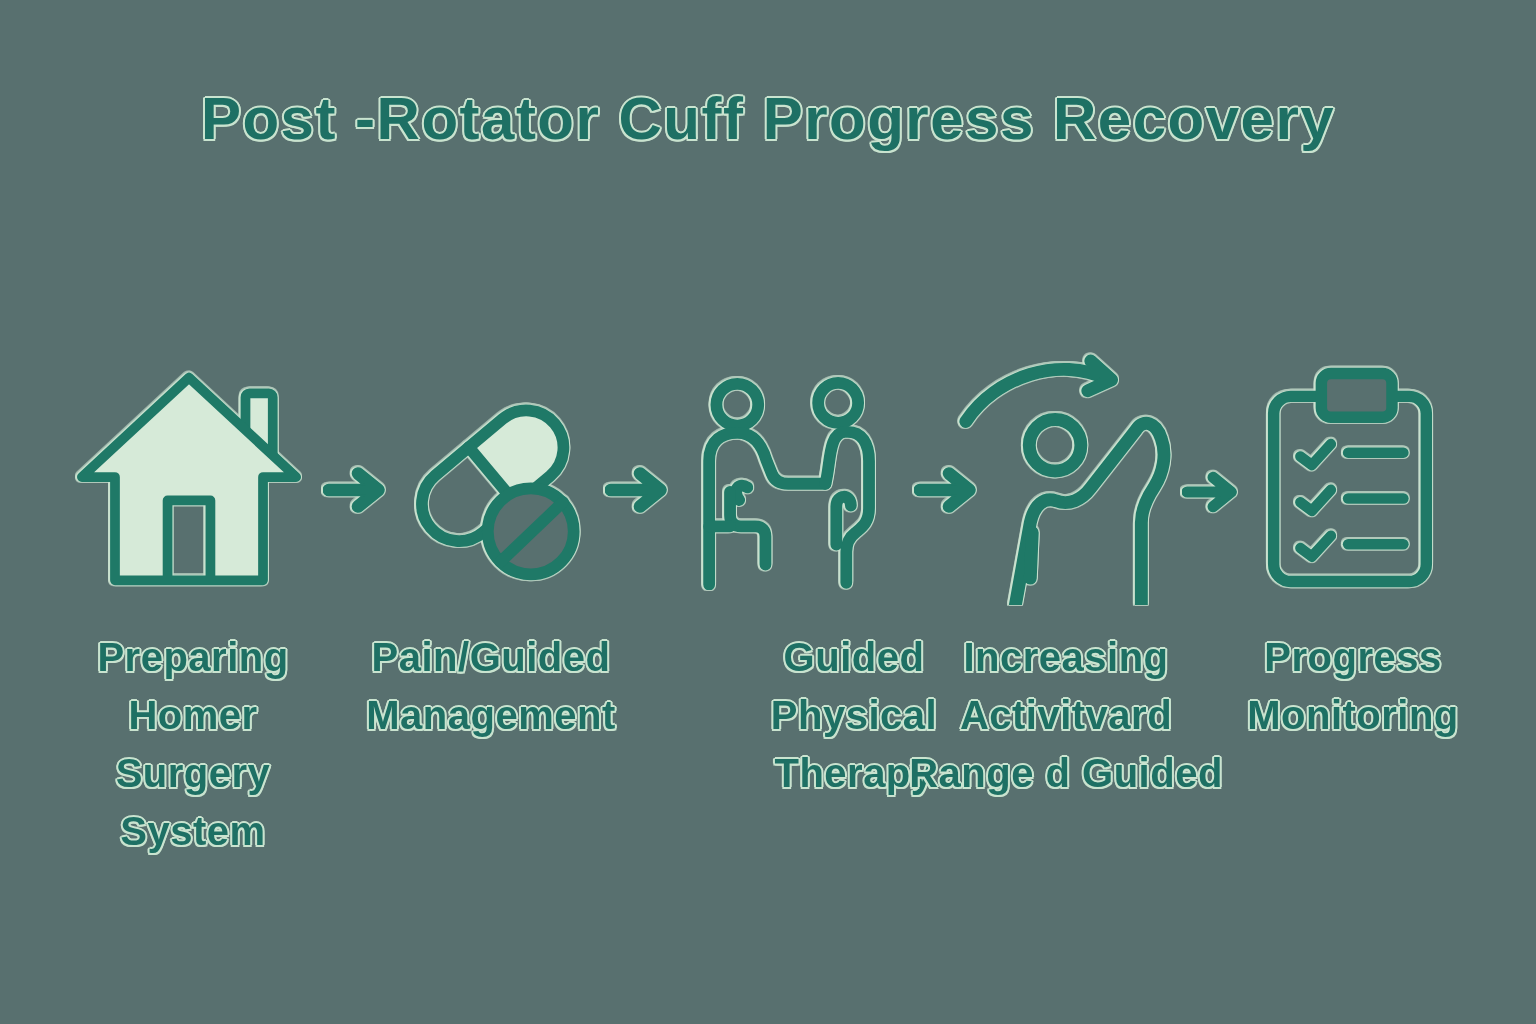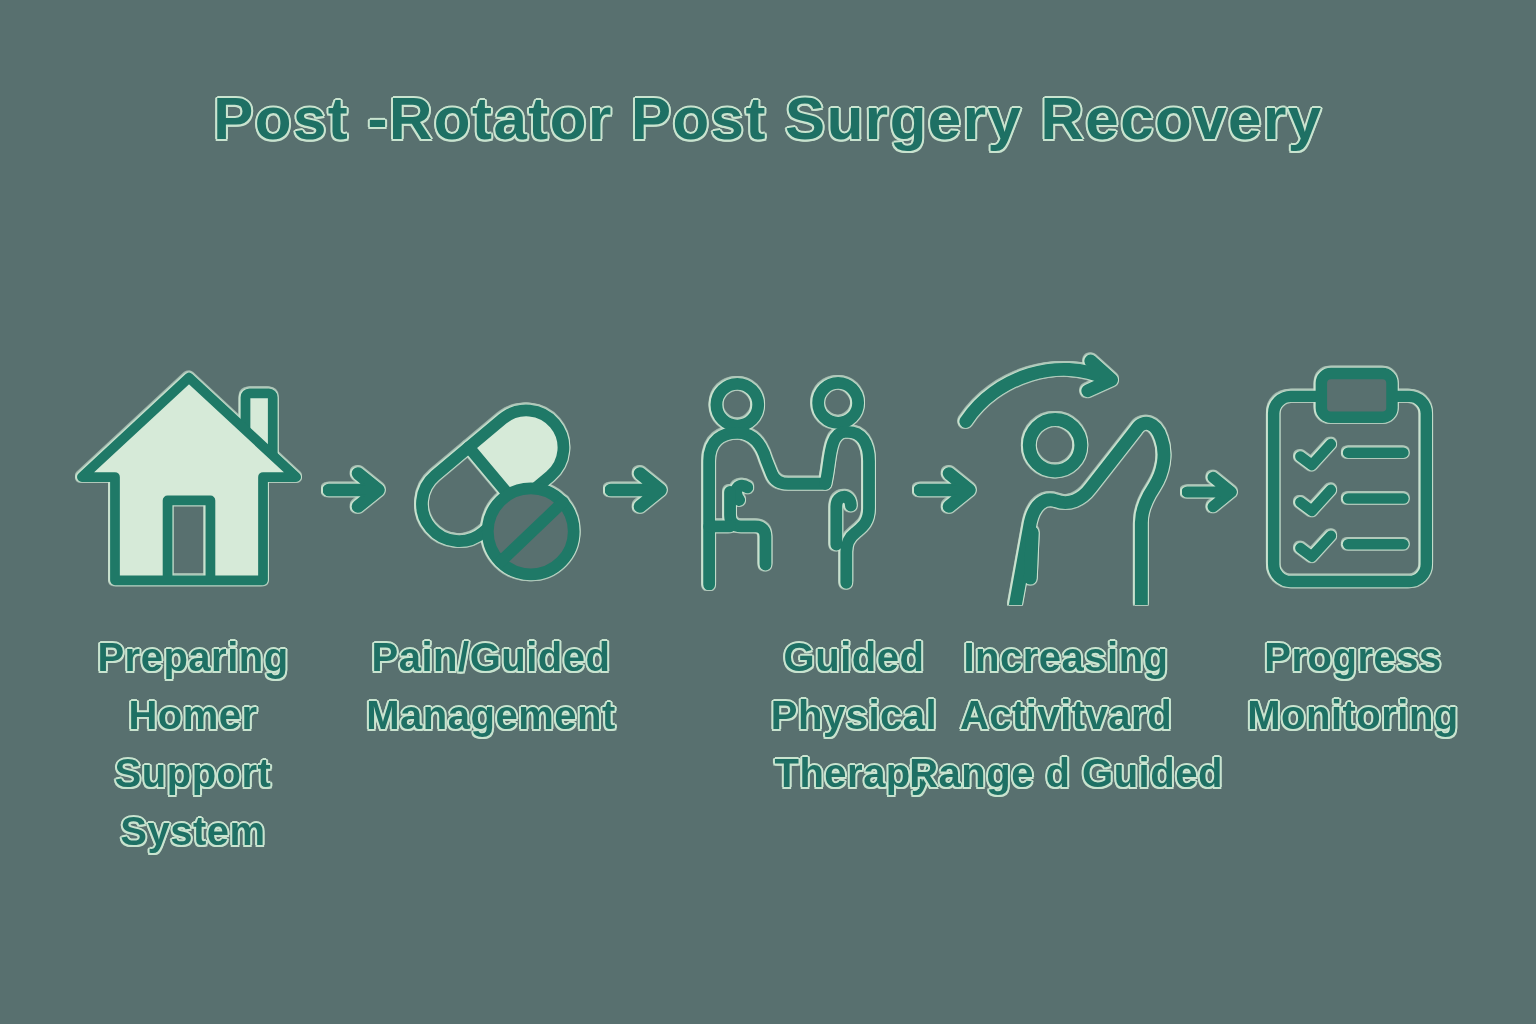--- a/index.html
+++ b/index.html
@@ -51,30 +51,30 @@
   }
   .stroke { stroke: #1F7967; fill: none; stroke-linecap: round; stroke-linejoin: round; }
   .fill-mint { fill: #D6EAD8; }
   .fill-bg { fill: #58706F; }
 </style>
 </head>
 <body>
 
 <div class="infographic">
 
-  <div class="title">Post -Rotator Post Surgery Recovery</div>
+  <div class="title">Post -Rotator Cuff Progress Recovery</div>
 
   <svg class="icon" style="left:72px; top:366px;" width="234" height="224" viewBox="0 0 240 230">
     <rect x="178" y="28" width="28" height="74" rx="4" class="fill-mint" stroke="#1F7967" stroke-width="10"></rect>
     <path d="M120 12 L230 114 L196 114 L196 220 L44 220 L44 114 L10 114 Z
              M98 220 L98 138 L142 138 L142 220 Z" fill-rule="evenodd" class="fill-mint" stroke="#1F7967" stroke-width="10" stroke-linejoin="round"></path>
   </svg>
   <div class="step-label" style="left:193px;">Preparing
 Homer
-Support
+Surgery
 System</div>
 
   <svg class="icon" style="left:323px; top:462px;" width="72" height="56" viewBox="0 0 74 56">
     <path d="M6 28 H50 M36 11 L57 28 L36 45" class="stroke" stroke-width="13" stroke="#CEE5D3"></path>
     <path d="M6 28 H50 M36 11 L57 28 L36 45" class="stroke" stroke-width="9"></path>
   </svg>
 
   <svg class="icon" style="left:398px; top:383px;" width="205" height="205" viewBox="0 0 210 210">
     <g transform="rotate(-40 97 95)">
       <path d="M97 57 H142 A38 38 0 0 1 142 133 H97 Z" class="fill-mint"></path>

